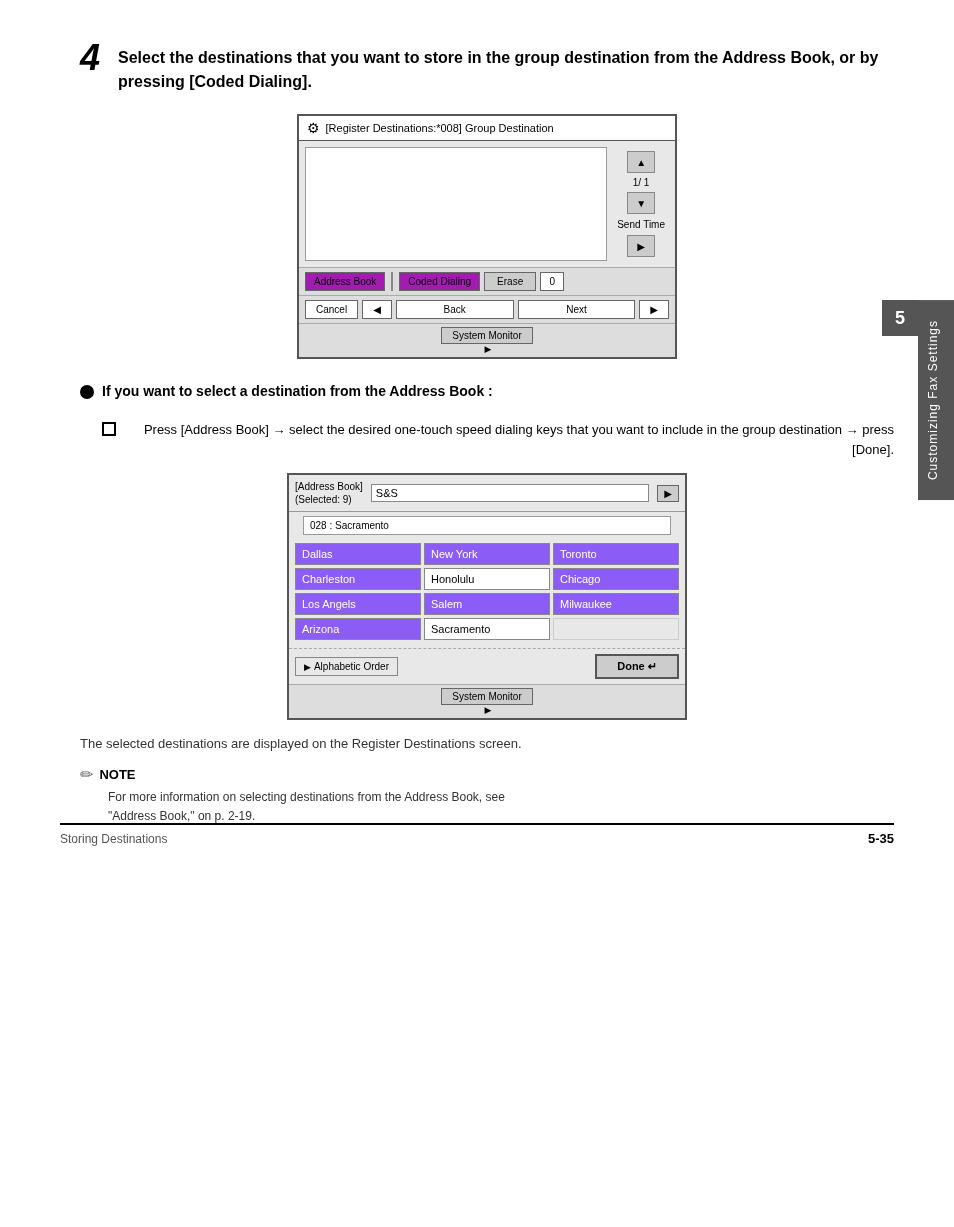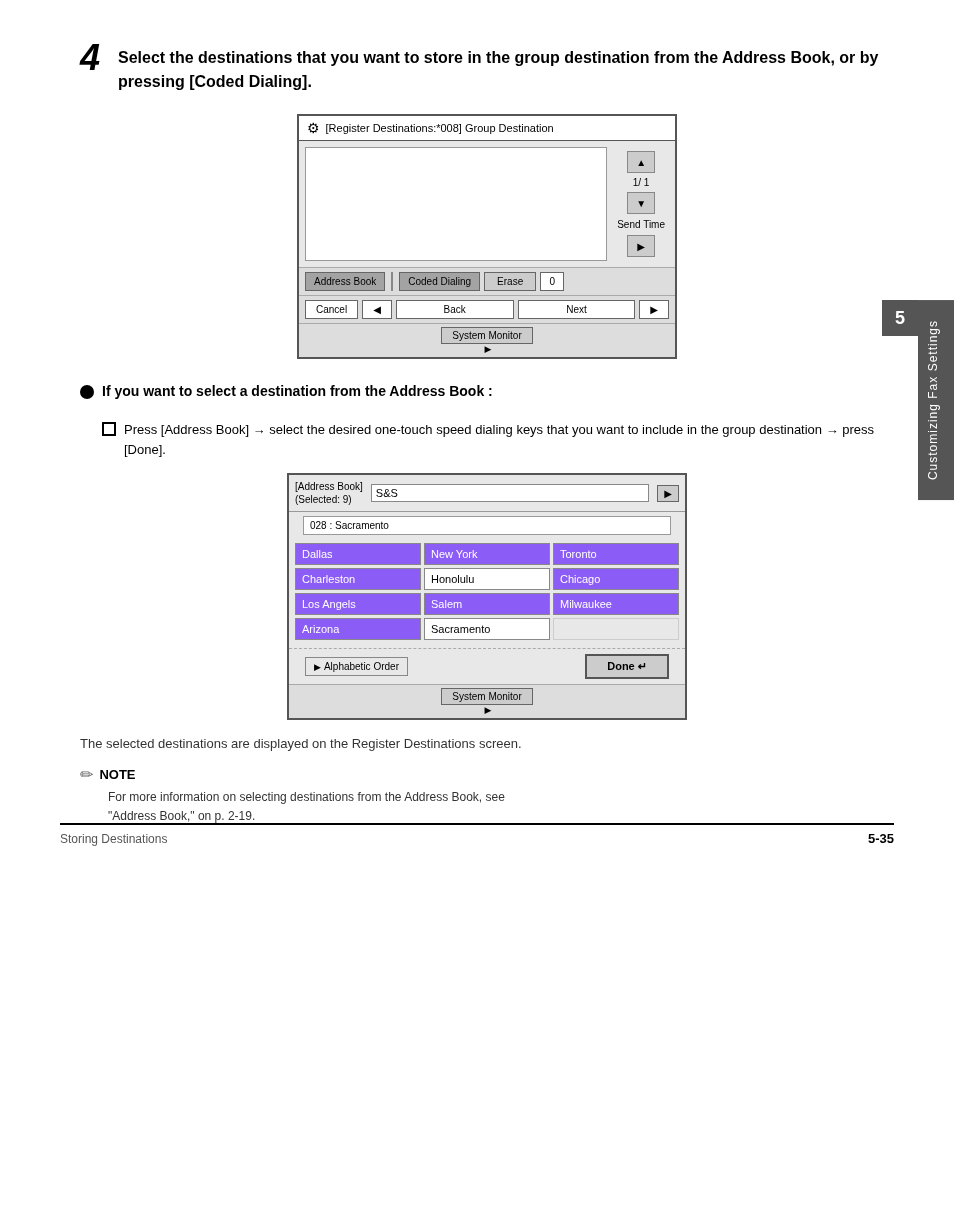--- a/index.html
+++ b/index.html
@@ -103,21 +103,21 @@
     }
     .dialog-buttons-row {
       display: flex;
       gap: 4px;
       padding: 4px 6px;
       background: #ddd;
       border-top: 1px solid #aaa;
     }
     .dialog-btn {
       border: 1px solid #666;
-      background: #a3a3a3;
+      background: #a21caf;
       padding: 3px 8px;
       font-size: 10px;
       cursor: pointer;
       white-space: nowrap;
     }
     .eraser-btn {
       border: 1px solid #666;
       background: #ccc;
       padding: 3px 12px;
       font-size: 10px;
@@ -184,20 +184,21 @@
     .section-heading-text {
       font-size: 14px;
       font-weight: bold;
     }
 
     
     .sub-bullet-row {
       display: flex;
       align-items: flex-start;
       margin: 21px 0 14px 22px;
+      text-align: right;
     }
     .checkbox-icon {
       width: 14px;
       height: 14px;
       border: 2px solid #000;
       margin-right: 8px;
       margin-top: 2px;
       flex-shrink: 0;
       display: flex;
       align-items: center;
@@ -268,21 +269,21 @@
       color: #fff;
     }
     .addr-cell.empty {
       background: #e8e8e8;
       border: 1px solid #ccc;
     }
     .addr-bottom {
       display: flex;
       justify-content: space-between;
       align-items: center;
-      padding: 5px 16px;
+      padding: 5px 6px;
       border-top: 1px dashed #aaa;
       margin-top: 4px;
     }
     .alphabetic-order-btn {
       display: flex;
       align-items: center;
       gap: 3px;
       border: 1px solid #888;
       background: #e8e8e8;
       padding: 3px 8px;

